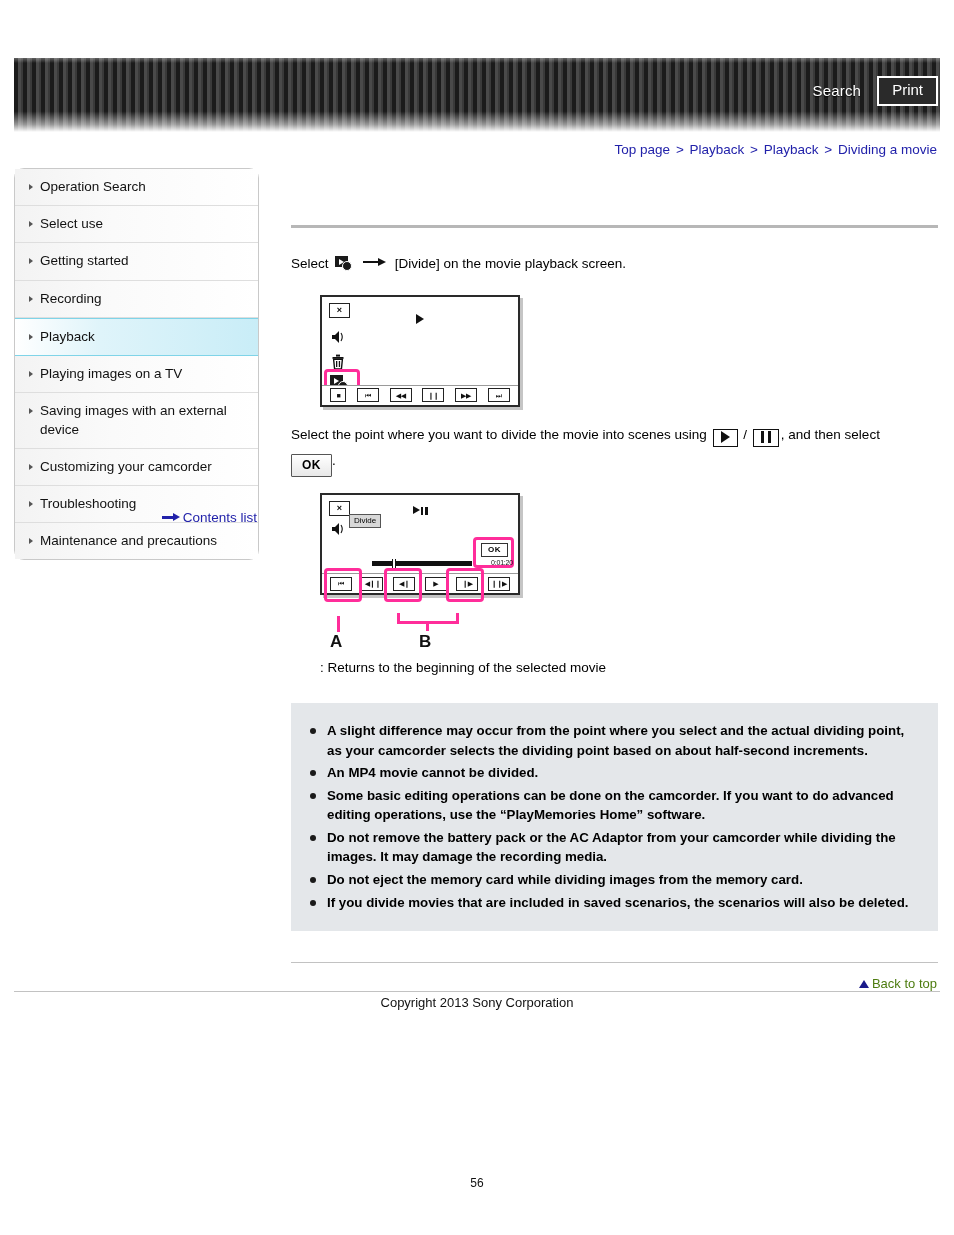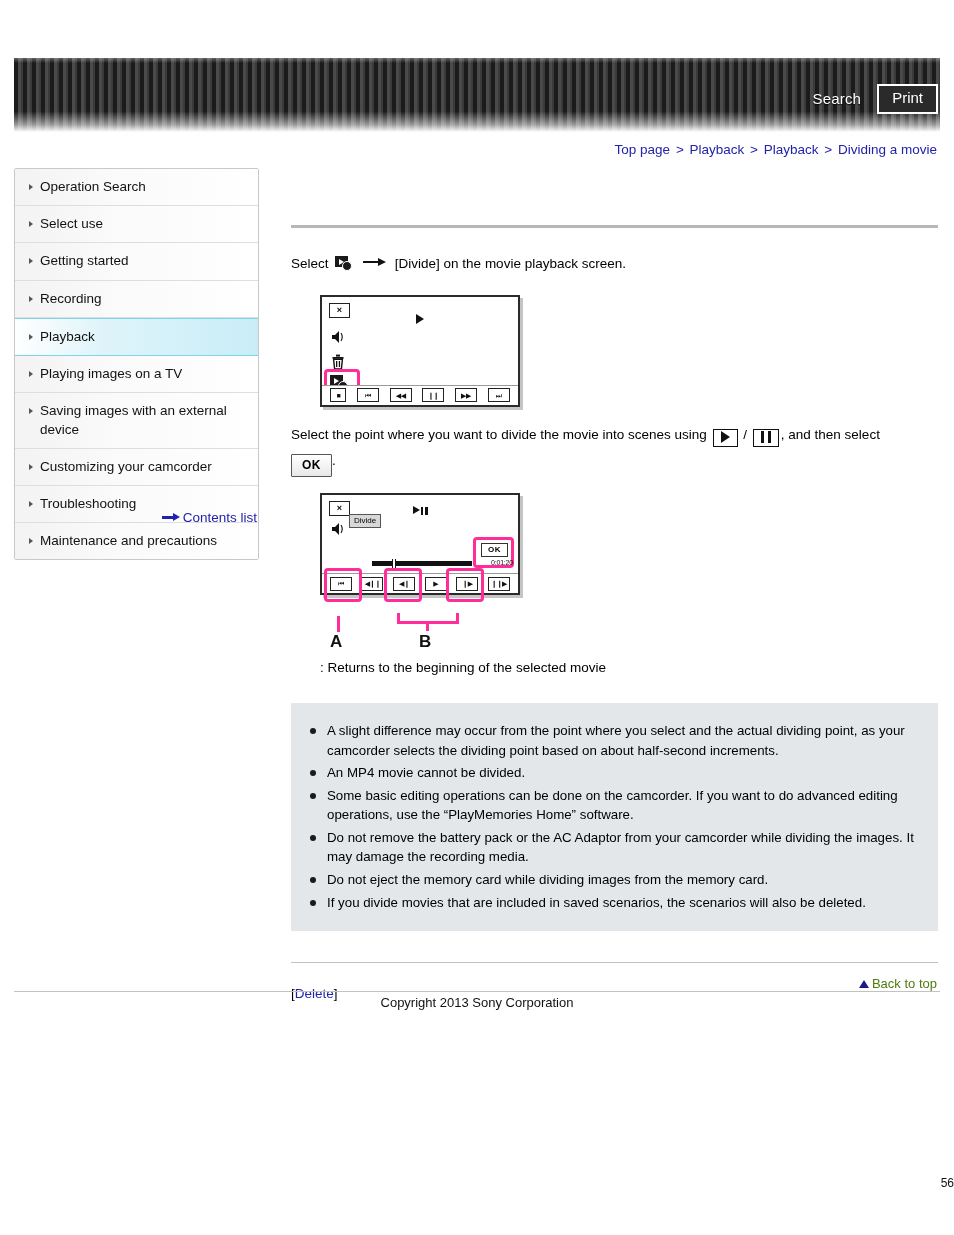--- a/index.html
+++ b/index.html
@@ -38,21 +38,21 @@
   .header-band::after {
     content: "";
     position: absolute;
     left: 0; right: 0; top: 0;
     height: 5px;
     background: linear-gradient(to bottom, rgba(255,255,255,0.30), rgba(255,255,255,0));
   }
   .header-actions {
     position: absolute;
     right: 16px;
-    top: 84px;
+    top: 76px;
     display: flex;
     align-items: center;
     gap: 16px;
     z-index: 4;
     text-align: center;
   }
   .search-link {
     color: #ffffff;
     font-size: 15px;
     text-decoration: none;
@@ -85,21 +85,21 @@
   .breadcrumb .sep { color: #2222aa; padding: 0 2px; }
 
   
   .sidebar {
     position: absolute;
     left: 14px;
     top: 168px;
     width: 243px;
     border: 1px solid #c9c9c9;
     background: linear-gradient(to right, #f4f4f4 0%, #fbfbfb 45%, #ffffff 100%);
-    border-radius: 2px;
+    border-radius: 10px;
   }
   .nav-item {
     position: relative;
     display: flex;
     align-items: flex-start;
     gap: 7px;
     padding: 9px 12px 9px 14px;
     border-bottom: 1px solid #dedede;
     font-size: 13.5px;
     color: #111;
@@ -402,20 +402,21 @@
   
   .notes {
     margin-top: 24px;
     background: #e4e7ea;
     padding: 18px 22px 16px 18px;
   }
   .notes ul {
     margin: 0;
     padding: 0;
     list-style: none;
+    font-weight: bold;
   }
   .notes li {
     position: relative;
     padding-left: 18px;
     font-size: 13.3px;
     line-height: 1.47;
     margin-bottom: 3px;
   }
   .notes li::before {
     content: "";
@@ -466,21 +467,21 @@
     left: 0; right: 0;
     top: 995px;
     text-align: center;
     font-size: 13px;
     color: #111;
   }
   .page-number {
     position: absolute;
     left: 0; right: 0;
     top: 1176px;
-    text-align: right;
+    text-align: center;
     font-size: 12px;
     color: #111;
   }
 </style>
 </head>
 <body>
 
 <div class="header-band"></div>
 <div class="header-actions">
   <a class="search-link" href="#">Search</a>
@@ -670,23 +671,20 @@
       <li>An MP4 movie cannot be divided.</li>
       <li>Some basic editing operations can be done on the camcorder. If you want to do advanced editing operations, use the “PlayMemories Home” software.</li>
       <li>Do not remove the battery pack or the AC Adaptor from your camcorder while dividing the images. It may damage the recording media.</li>
       <li>Do not eject the memory card while dividing images from the memory card.</li>
       <li>If you divide movies that are included in saved scenarios, the scenarios will also be deleted.</li>
     </ul>
   </div>
 
   <div class="rule-bottom"></div>
 
-  <div class="delete-link">
-    <span>[</span><a href="#">Delete</a><span>]</span>
-  </div>
 </div>
 
 <div class="back-to-top">
   <a href="#">
     <span class="tri-up"></span><span>Back to top</span>
   </a>
 </div>
 <div class="footer-rule"></div>
 <div class="copyright">Copyright 2013 Sony Corporation</div>
 <div class="page-number">56</div>

